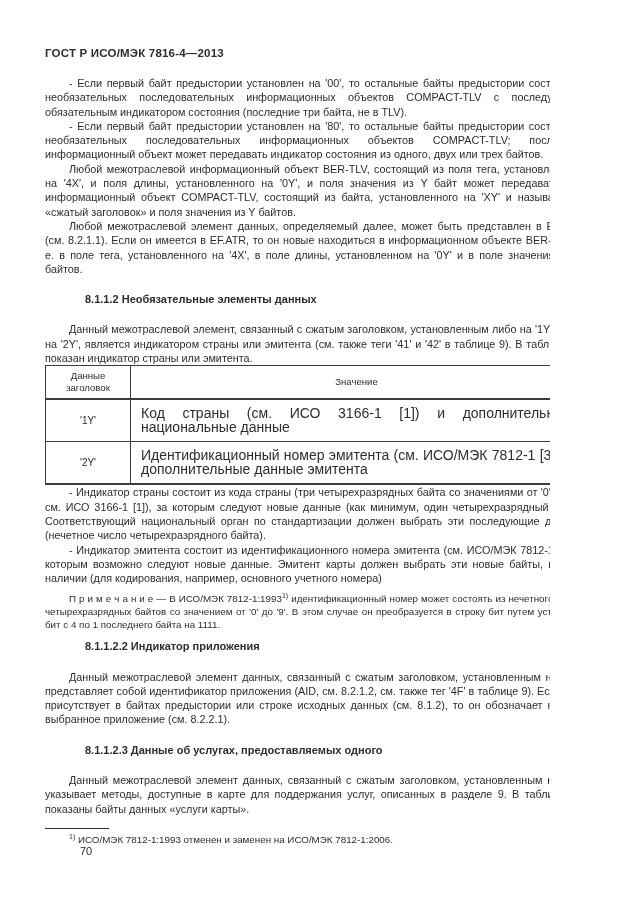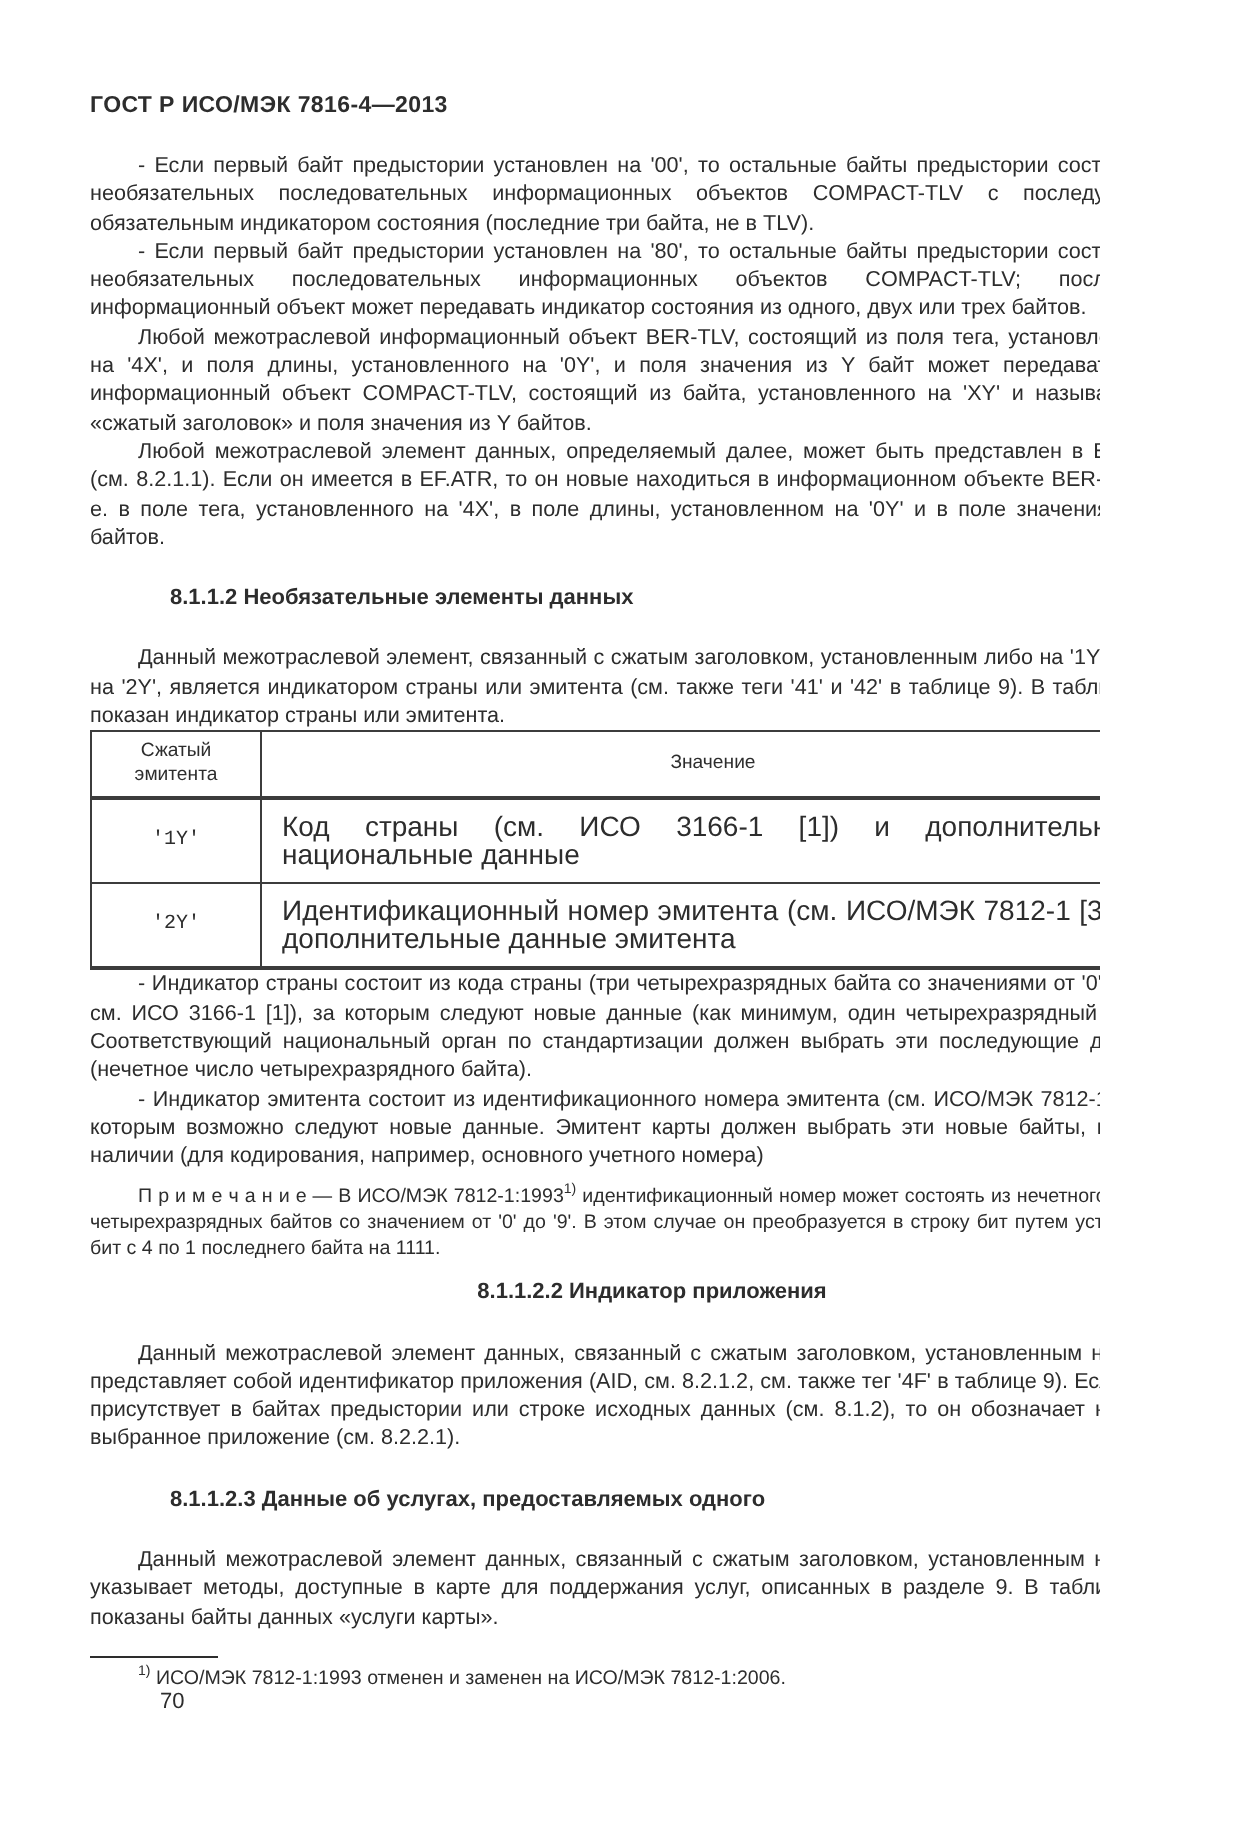--- a/index.html
+++ b/index.html
@@ -31,21 +31,21 @@
     text-align: justify;
     text-indent: 24px;
   }
   .heading {
     margin: 16px;
     font-size: 11px;
     line-height: 14.3px;
     font-weight: 700;
     text-indent: 24px;
   }
-  .mt8  { margin-top: 8px; text-align: center; }
+  .mt8  { margin-top: 8px; }
   .mt14 { margin-top: 14px; }
   .tbl-caption {
     margin: 16px 0 4px 0;
     font-size: 10px;
     line-height: 12px;
     text-align: left;
   }
   table.tbl {
     width: 100%;
     border-collapse: collapse;
@@ -64,21 +64,20 @@
     line-height: 12px;
     padding: 4px 6px;
     border-bottom: 2px solid #3c3c3c;
   }
   th.col-code { width: 72px; }
   td.cell-code {
     text-align: center;
     vertical-align: middle;
     padding: 4px 4px;
     font-size: 10px;
-    font-family: Liberation Mono, monospace;
   }
   td.cell-value {
     text-align: justify;
     vertical-align: middle;
     padding: 7px 10px;
     line-height: 13.5px;
     font-size: 14px;
   }
   tbody tr:last-child td { border-bottom-width: 2px; }
   .note {
@@ -134,21 +133,21 @@
 
     <div class="heading">8.1.1.2 Необязательные элементы данных</div>
 
 
     <p class="body-p">Данный межотраслевой элемент, связанный с сжатым заголовком, установленным либо на '1Y', либо на '2Y', является индикатором страны или эмитента (см. также теги '41' и '42' в таблице 9). В таблице 84 показан индикатор страны или эмитента.</p>
 
 
     <table class="tbl">
       <thead>
         <tr>
-          <th class="col-code">Сжатый эмитента</th>
+          <th class="col-code">Данные заголовок</th>
           <th>Значение</th>
         </tr>
       </thead>
       <tbody>
         <tr>
           <td class="cell-code">'1Y'</td>
           <td class="cell-value">Код страны (см. ИСО 3166-1 [1]) и дополнительные национальные данные</td>
         </tr>
         <tr>
           <td class="cell-code">'2Y'</td>

